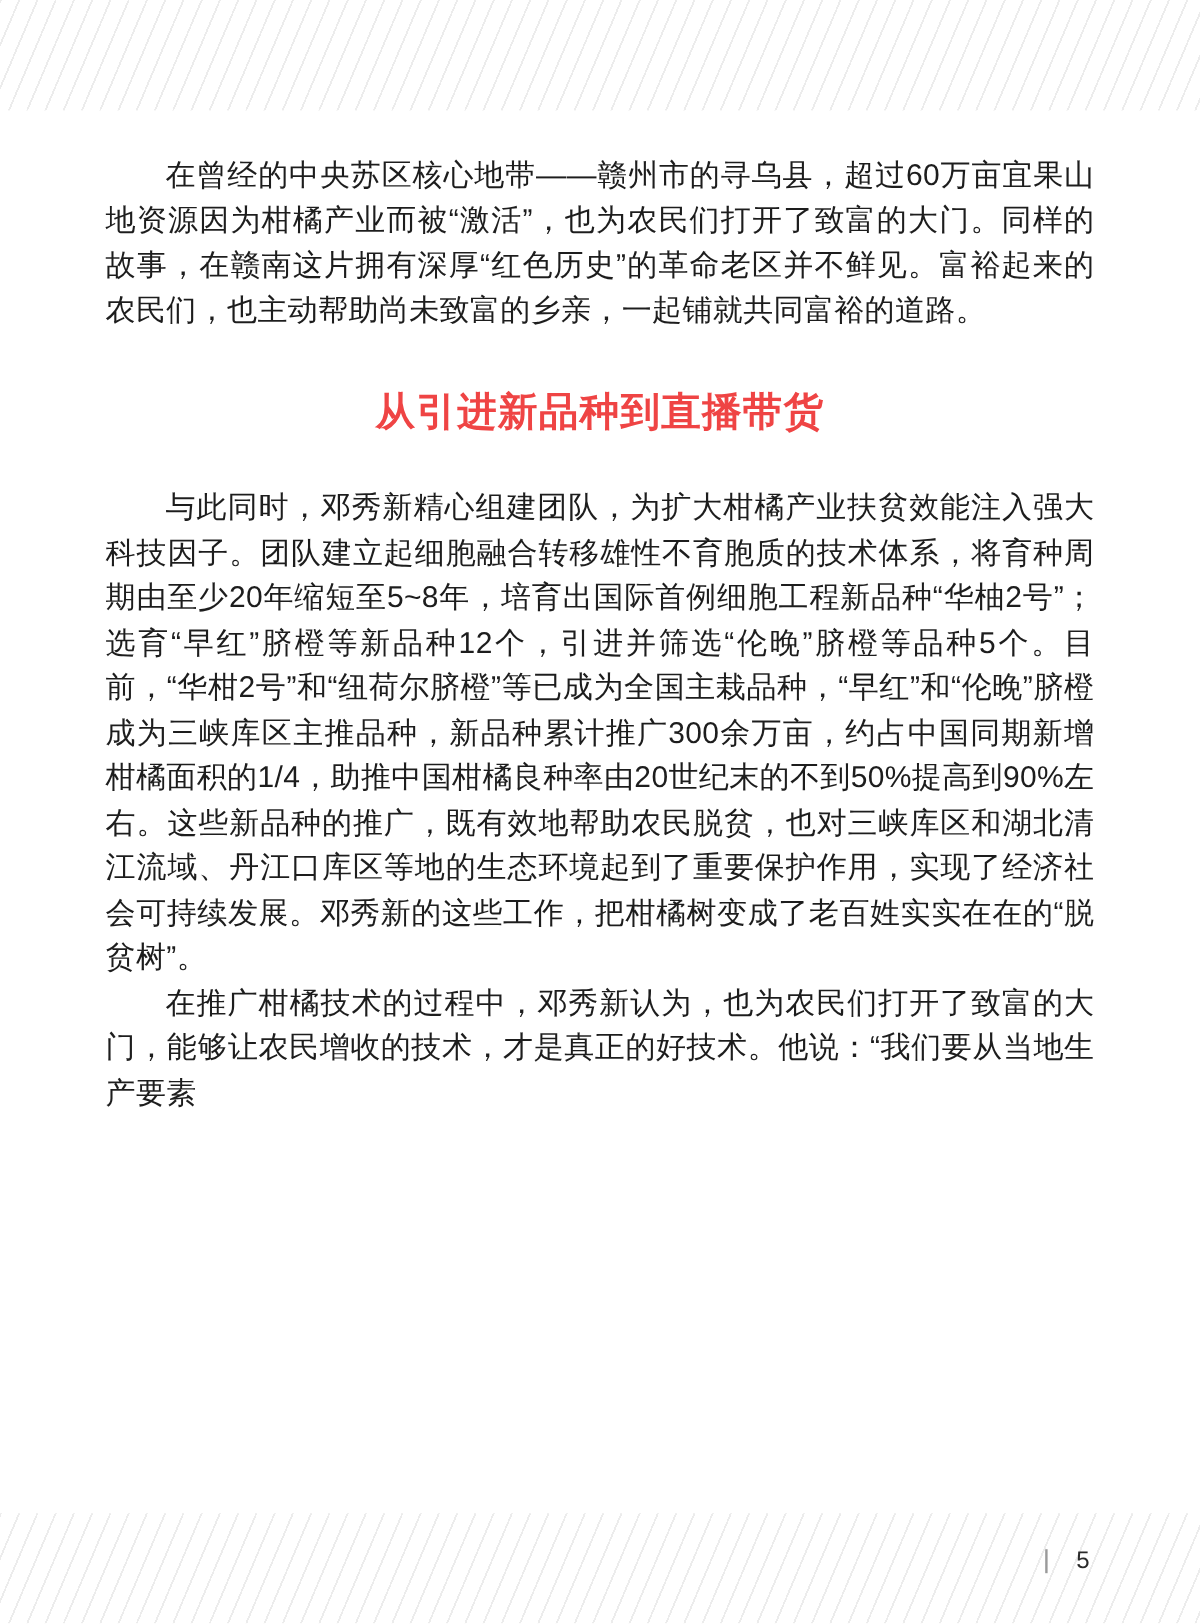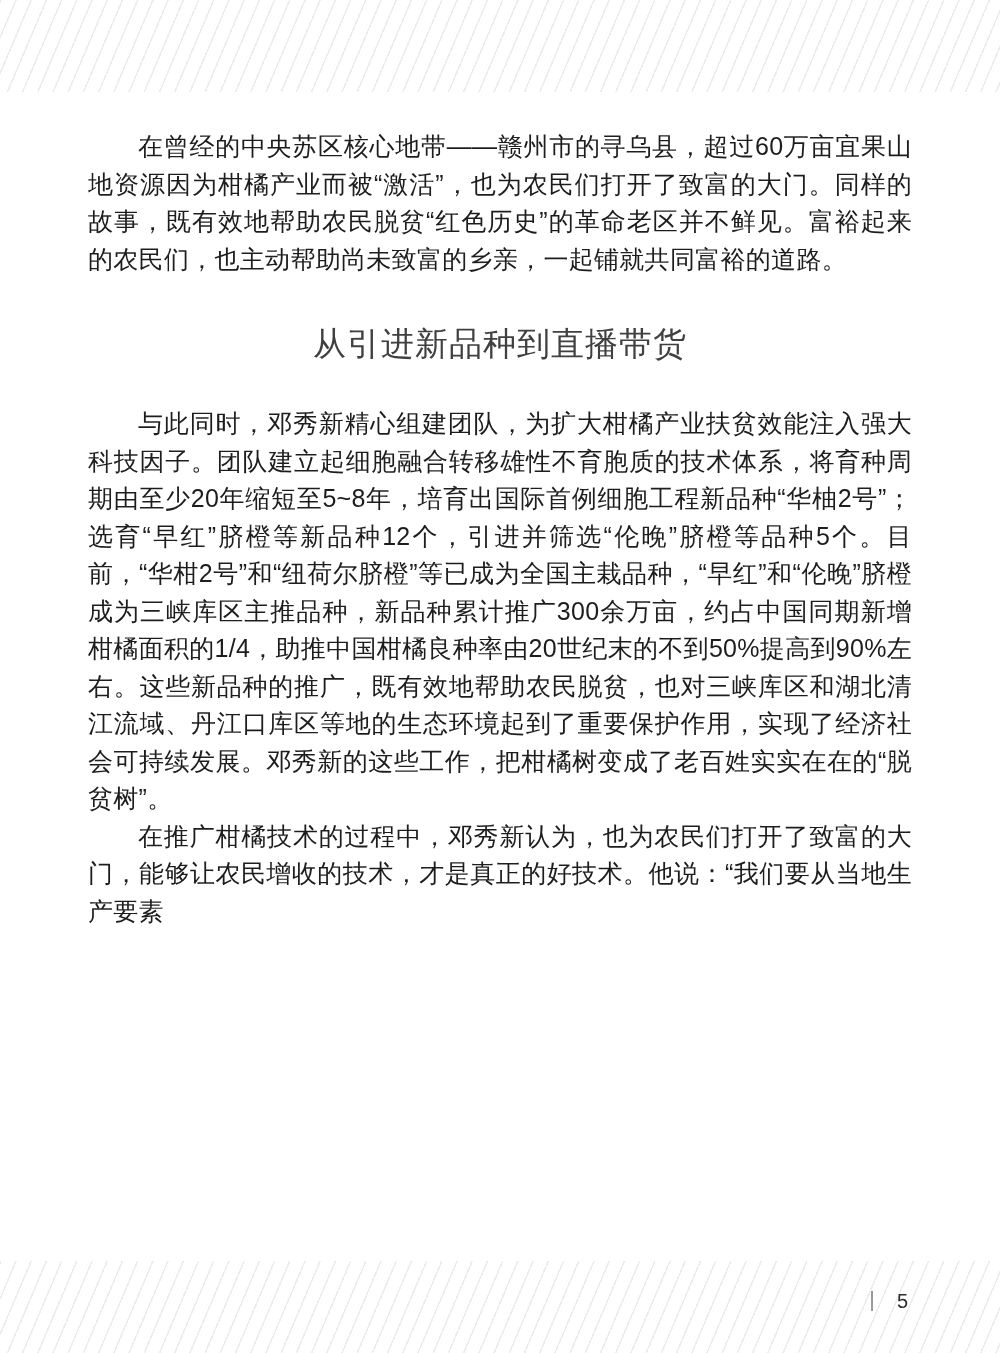--- a/index.html
+++ b/index.html
@@ -44,23 +44,23 @@
     text-align: justify;
     text-align-last: left;
     letter-spacing: 0.3px;
   }
   .para.indent {
     text-indent: 2em;
   }
   .section-heading {
     margin: 46px 0 41px 0;
     text-align: center;
-    color: #404040;
+    color: #ef4444;
     font-family: "Liberation Serif", serif;
-    font-weight: normal;
+    font-weight: bold;
     font-size: 33px;
     line-height: 40px;
     letter-spacing: 1px;
   }
   .footer {
     position: absolute;
     right: 92px;
     bottom: 40px;
     display: flex;
     align-items: center;
@@ -83,21 +83,21 @@
 
 <div class="page">
 
   <div class="hatch hatch-top"></div>
   <div class="hatch hatch-bottom"></div>
 
   <div class="article">
 
 
 
-    <p class="para indent">在曾经的中央苏区核心地带——赣州市的寻乌县，超过60万亩宜果山地资源因为柑橘产业而被“激活”，也为农民们打开了致富的大门。同样的故事，既有效地帮助农民脱贫“红色历史”的革命老区并不鲜见。富裕起来的农民们，也主动帮助尚未致富的乡亲，一起铺就共同富裕的道路。</p>
+    <p class="para indent">在曾经的中央苏区核心地带——赣州市的寻乌县，超过60万亩宜果山地资源因为柑橘产业而被“激活”，也为农民们打开了致富的大门。同样的故事，在赣南这片拥有深厚“红色历史”的革命老区并不鲜见。富裕起来的农民们，也主动帮助尚未致富的乡亲，一起铺就共同富裕的道路。</p>
 
     <div class="section-heading">
       <div>从引进新品种到直播带货</div>
     </div>
 
     <p class="para indent">与此同时，邓秀新精心组建团队，为扩大柑橘产业扶贫效能注入强大科技因子。团队建立起细胞融合转移雄性不育胞质的技术体系，将育种周期由至少20年缩短至5~8年，培育出国际首例细胞工程新品种“华柚2号”；选育“早红”脐橙等新品种12个，引进并筛选“伦晚”脐橙等品种5个。目前，“华柑2号”和“纽荷尔脐橙”等已成为全国主栽品种，“早红”和“伦晚”脐橙成为三峡库区主推品种，新品种累计推广300余万亩，约占中国同期新增柑橘面积的1/4，助推中国柑橘良种率由20世纪末的不到50%提高到90%左右。这些新品种的推广，既有效地帮助农民脱贫，也对三峡库区和湖北清江流域、丹江口库区等地的生态环境起到了重要保护作用，实现了经济社会可持续发展。邓秀新的这些工作，把柑橘树变成了老百姓实实在在的“脱贫树”。</p>
 
     <p class="para indent">在推广柑橘技术的过程中，邓秀新认为，也为农民们打开了致富的大门，能够让农民增收的技术，才是真正的好技术。他说：“我们要从当地生产要素</p>
 
   </div>

